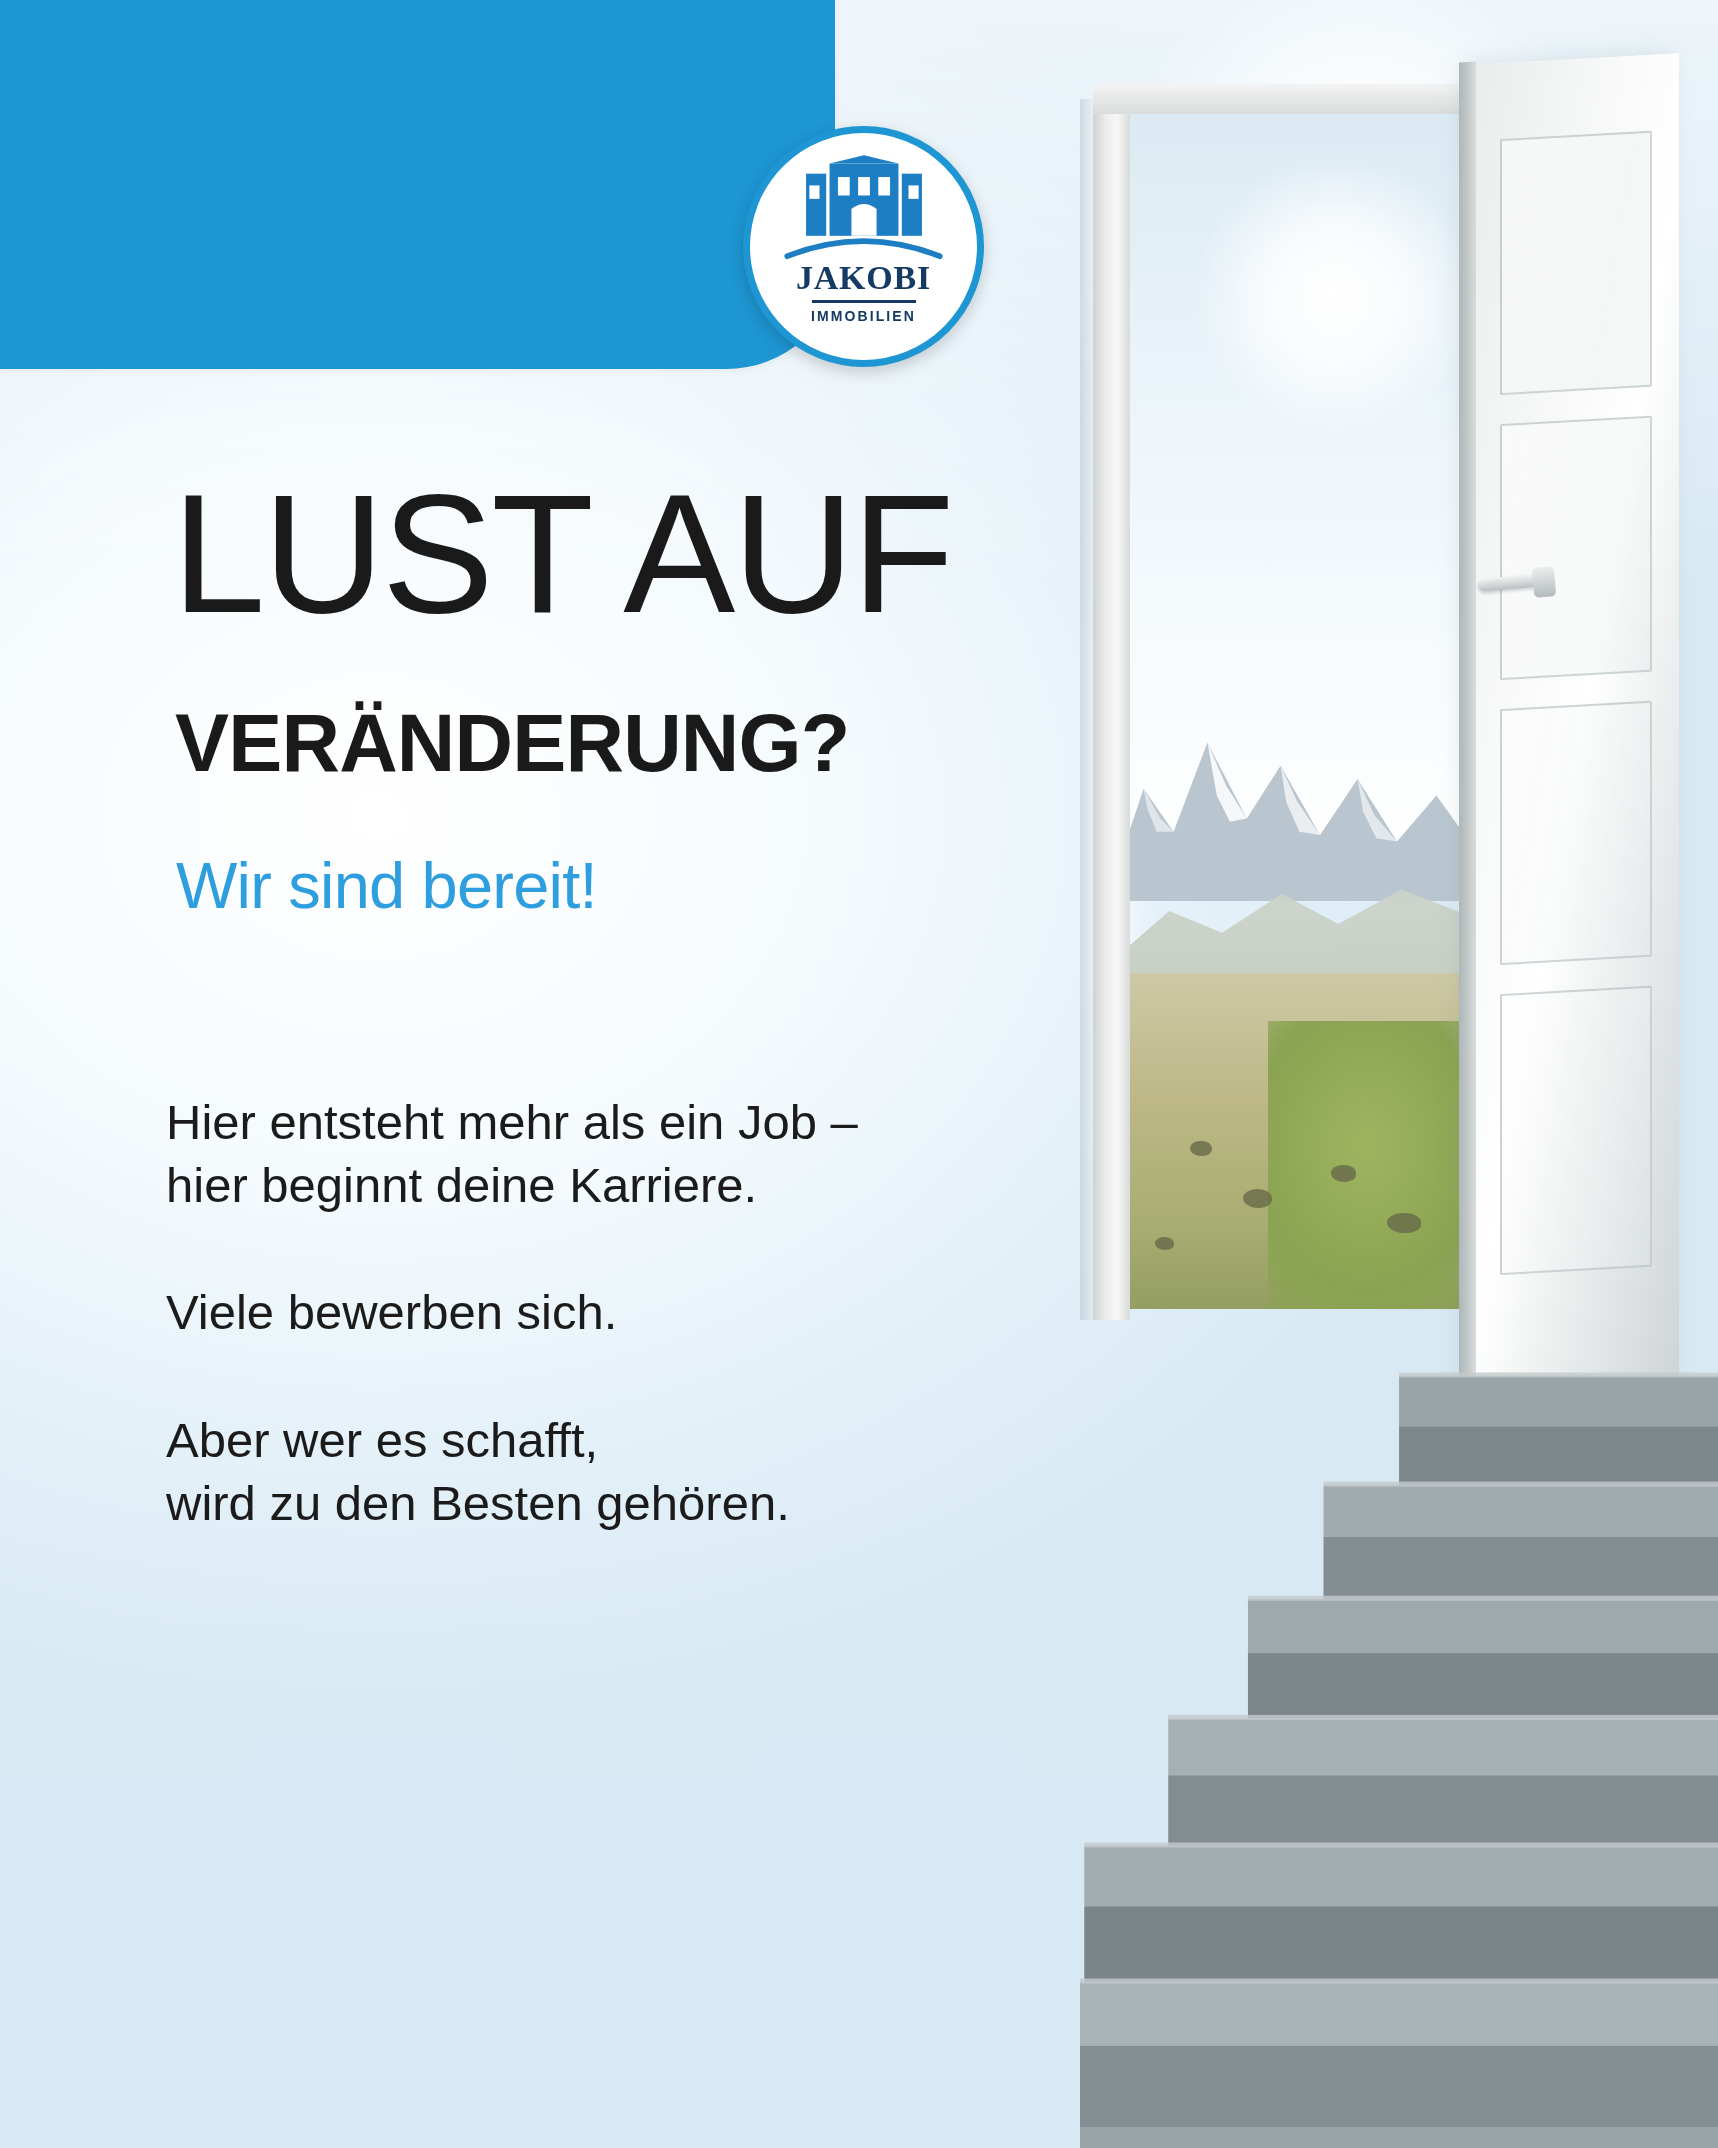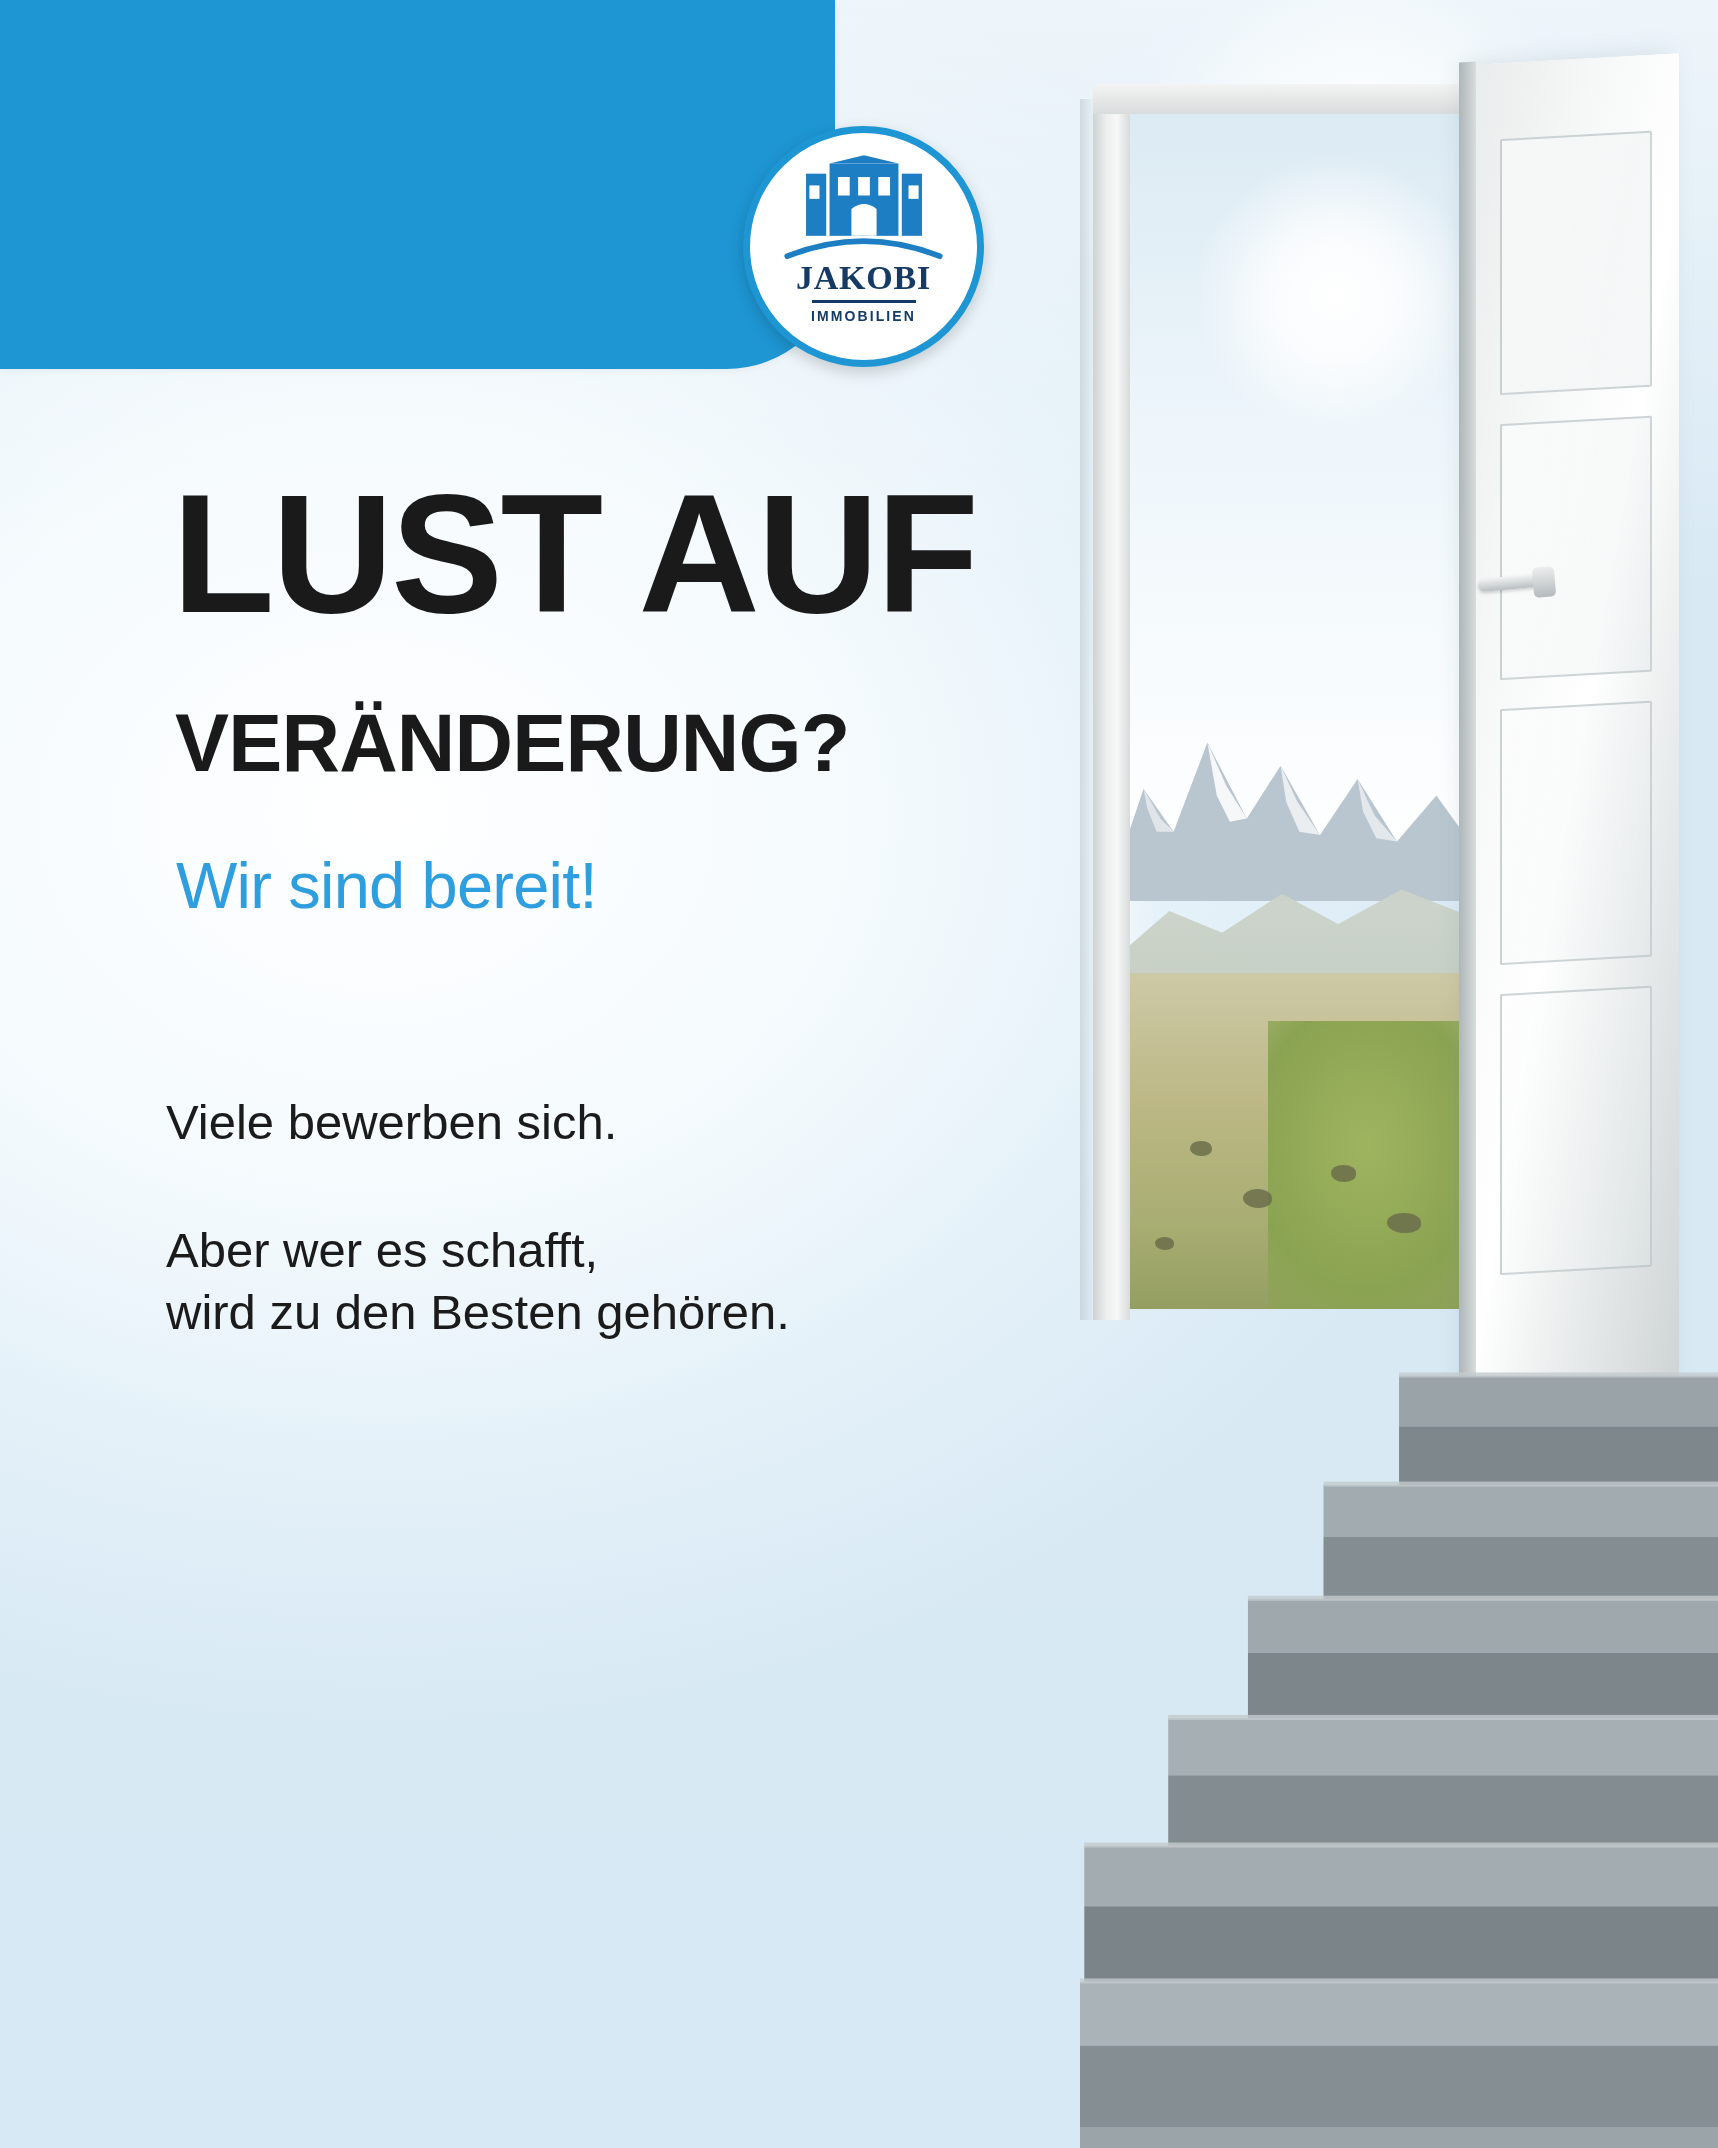--- a/index.html
+++ b/index.html
@@ -246,21 +246,21 @@
     position: absolute;
     left: 0; top: 0;
     width: 923px;
     z-index: 6;
   }
   .headline {
     position: absolute;
     left: 172px;
     top: 470px;
     font-size: 168px;
-    font-weight: bold;
+    font-weight: normal;
     color: #1a1a1a;
     letter-spacing: -2.5px;
     line-height: 1;
     white-space: nowrap;
   }
   .subhead {
     position: absolute;
     left: 175px;
     top: 703px;
     font-size: 81px;
@@ -394,19 +394,20 @@
       <div class="logo-sub">IMMOBILIEN</div>
     </div>
   </div>
 
   <div class="content">
     <div class="headline">LUST AUF</div>
     <div class="subhead">VERÄNDERUNG?</div>
     <div class="tagline">Wir sind bereit!</div>
 
     <div class="body-copy">
+      <p class="para">Hier entsteht mehr als ein Job –<br>hier beginnt deine Karriere.</p>
       <p class="para">Viele bewerben sich.</p>
       <p class="para">Aber wer es schafft,<br>wird zu den Besten gehören.</p>
     </div>
   </div>
 
 </div>
 
 
 </body></html>

